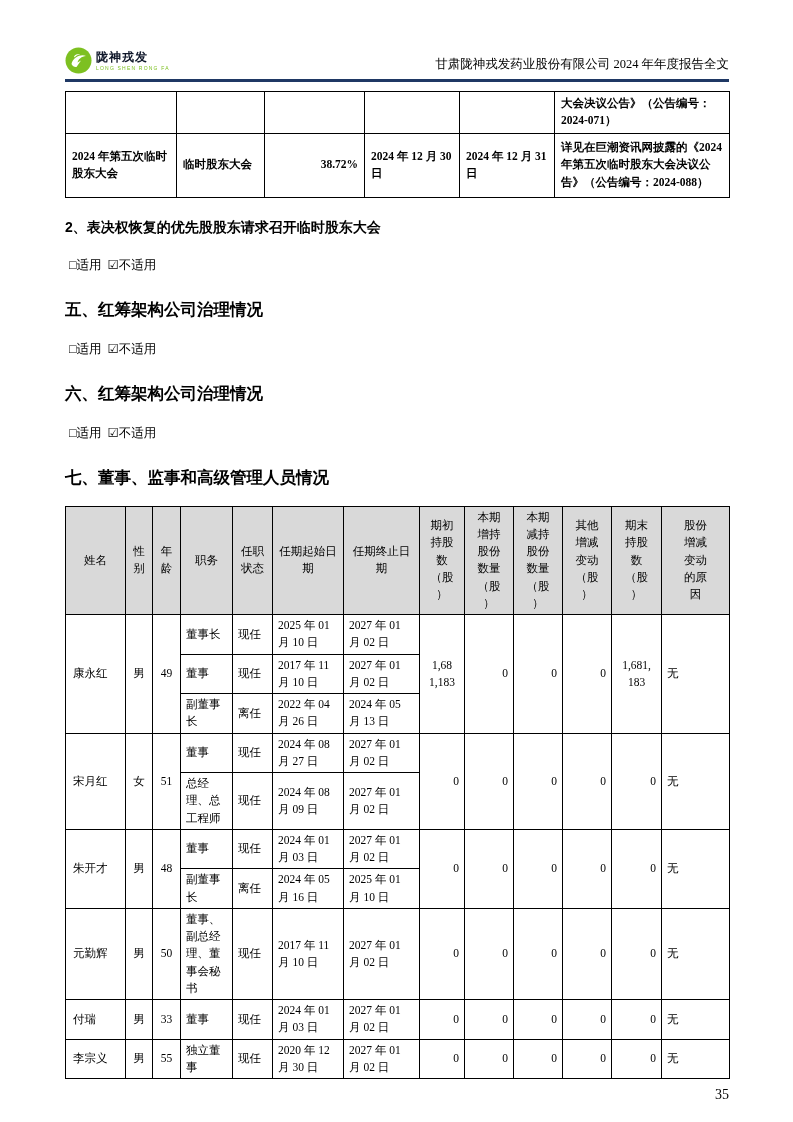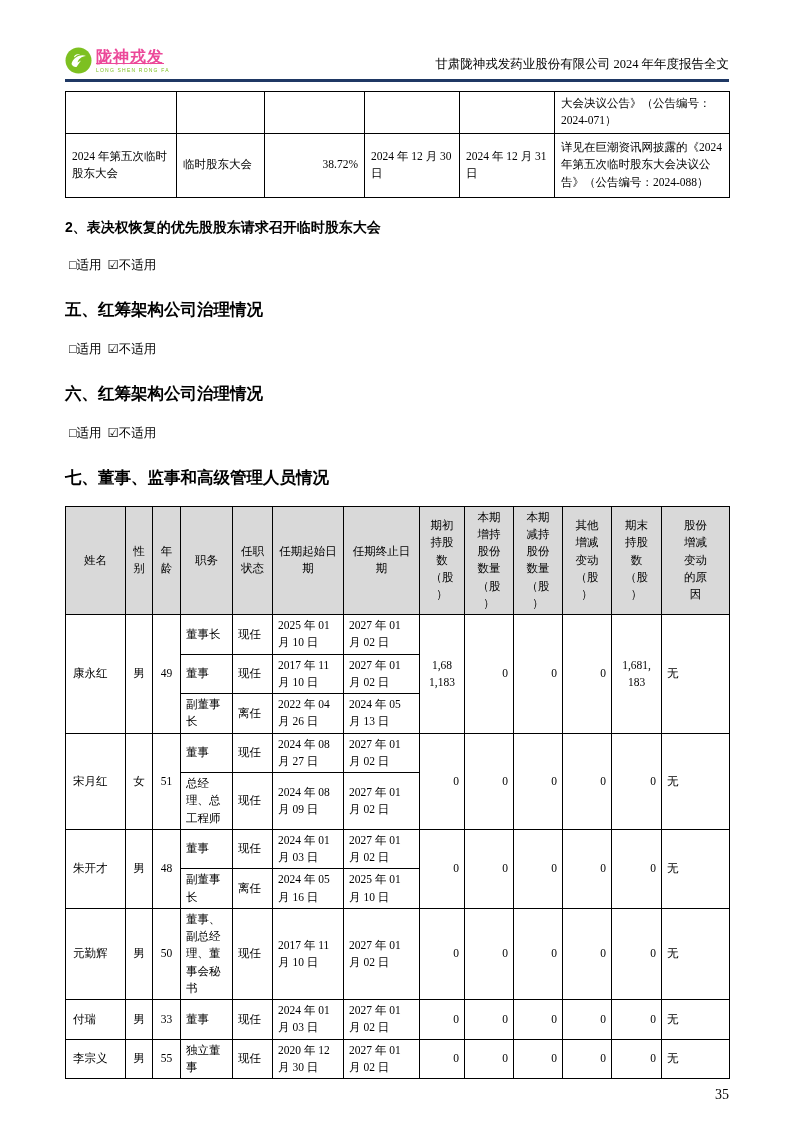--- a/index.html
+++ b/index.html
@@ -13,33 +13,33 @@
 
   
   .header {
     width:664px; margin-left:65px; padding-top:47px; padding-bottom:5px;
     display:flex; justify-content:space-between; align-items:flex-end;
     border-bottom:3px solid #1f3864;
   }
   .logo { display:flex; align-items:center; gap:4px; }
   .logo-mark { width:27px; height:27px; }
   .logo-cn { font-family:"Liberation Sans","DejaVu Sans",sans-serif; font-weight:bold;
-             font-size:16px; color:#ec4899; line-height:1; letter-spacing:1px;text-decoration:underline; }
+             font-size:12px; color:#0f172a; line-height:1; letter-spacing:1px; }
   .logo-en { font-family:"Liberation Sans","DejaVu Sans",sans-serif; font-size:5px;
              color:#7dc021; letter-spacing:1.2px; margin-top:2px; }
   .header-title { font-size:12.5px; line-height:1.2; padding-bottom:2px; }
 
   
   table { border-collapse:collapse; table-layout:fixed; width:664px; }
   td { border:1px solid #000; font-size:11.5px; line-height:1.5;
        padding:2px 5px; vertical-align:middle; word-wrap:break-word; overflow-wrap:break-word; }
 
   
   .meet-table { margin-top:9px; }
-  .meet-table td { padding:3px 6px; }
+  .meet-table td { padding:3px 6px;font-weight:bold; }
   .meet-row-cont td { height:37px; vertical-align:middle; }
   .meet-row-main td { height:64px; }
   .cell-pct { text-align:right; }
 
   
   .h-sub  { font-family:"Liberation Sans","DejaVu Sans",sans-serif; font-weight:bold;
             font-size:14px; margin:21px 0 0 0; }
   .h-one  { font-family:"Liberation Sans","DejaVu Sans",sans-serif; font-weight:bold;
             font-size:16.5px; margin:25px 0 0 0; }
   .appl   { font-size:12.5px; margin:20px 0 0 4px; }

